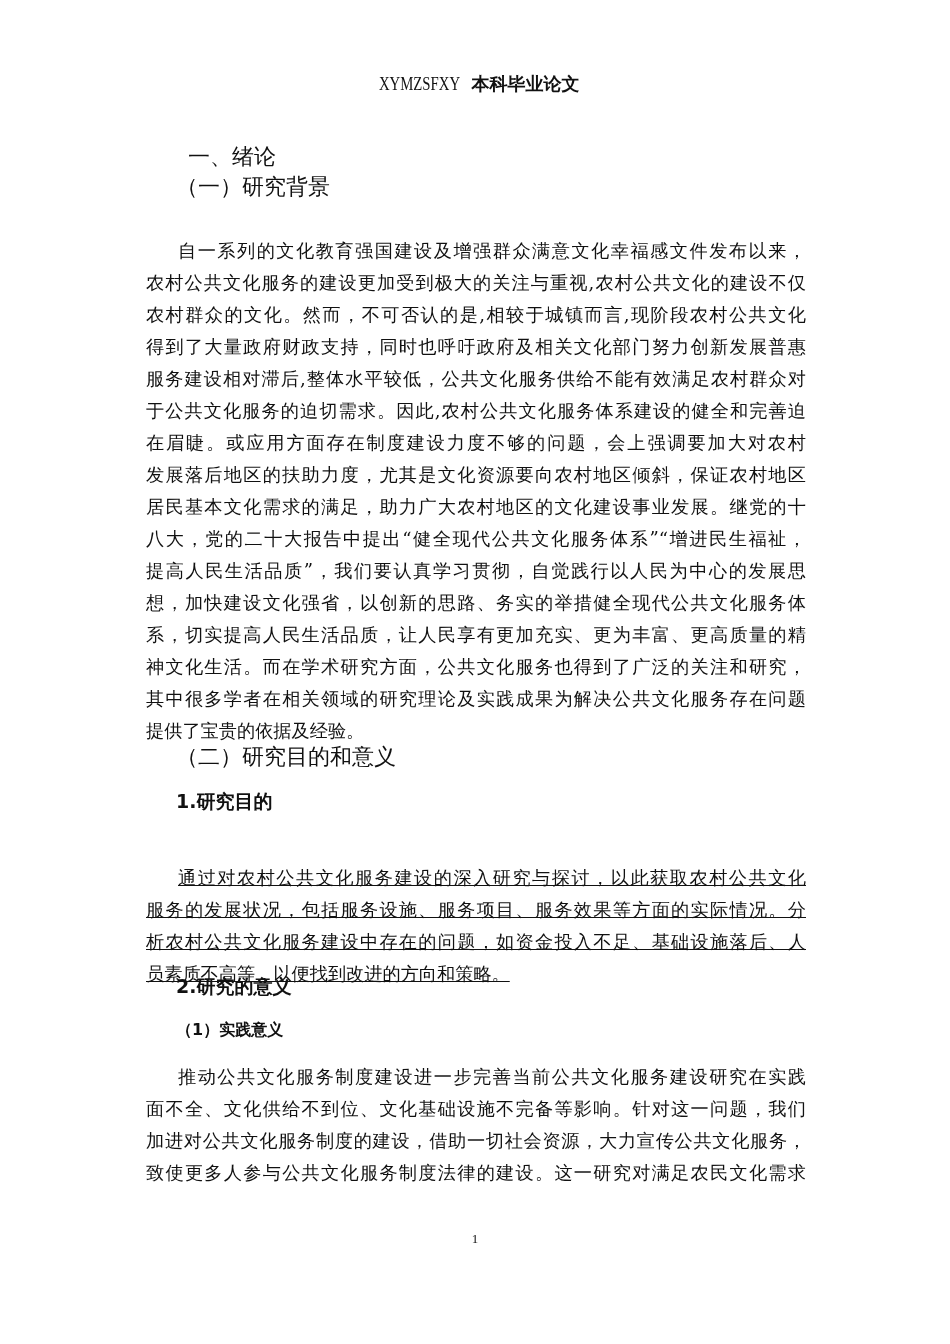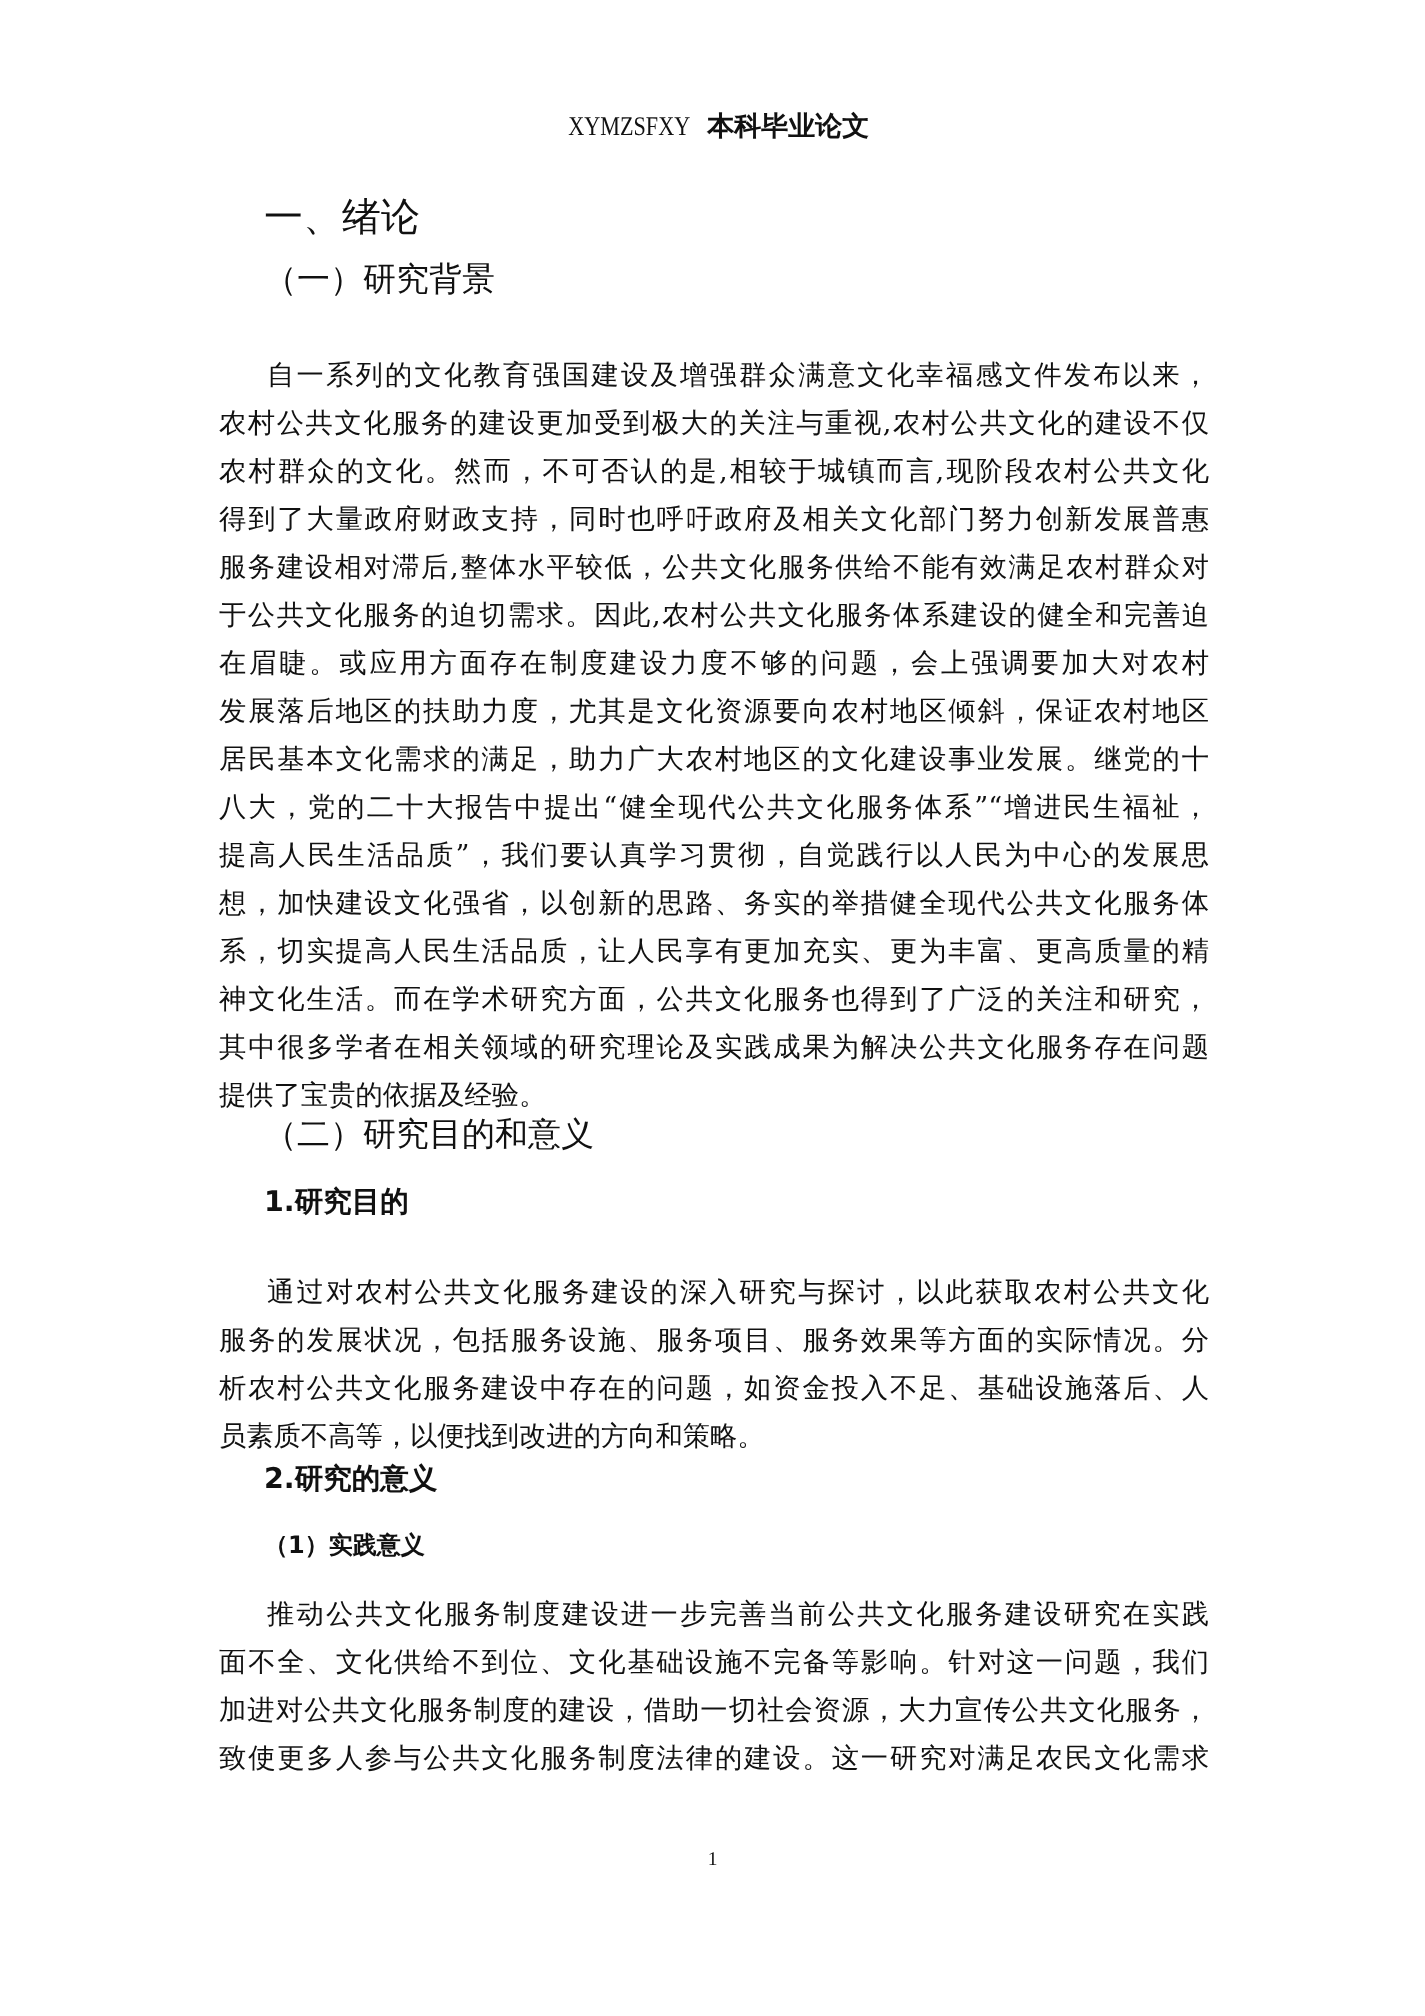--- a/index.html
+++ b/index.html
@@ -39,24 +39,24 @@
       position: absolute;
       left: 146px;
       top: 128px;
       width: 660px;
     }
     .h1 {
       position: absolute;
       left: 30px;
       top: 0px;
       font-family: "DejaVu Sans", sans-serif;
-      font-size: 26px;
+      font-size: 22px;
       line-height: 34px;
       font-weight: normal;
-      margin: 0;
+      margin: 12px;
       white-space: nowrap;
     }
     .h2 {
       position: absolute;
       left: 30px;
       font-family: "DejaVu Sans", sans-serif;
       font-size: 22px;
       line-height: 34px;
       font-weight: normal;
       margin: 0;
@@ -142,21 +142,21 @@
     <span class="line">系，切实提高人民生活品质，让人民享有更加充实、更为丰富、更高质量的精</span>
     <span class="line">神文化生活。而在学术研究方面，公共文化服务也得到了广泛的关注和研究，</span>
     <span class="line">其中很多学者在相关领域的研究理论及实践成果为解决公共文化服务存在问题</span>
     <span class="line last">提供了宝贵的依据及经验。</span>
   </div>
 
   <h2 class="h2" style="top:612px;">（二）研究目的和意义</h2>
 
   <h3 class="h3" style="top:658px;text-align:center;">1.研究目的</h3>
 
-  <div class="para" style="top:702px;">
+  <div class="para" style="top:718px;text-decoration:underline;">
     <span class="line indent">通过对农村公共文化服务建设的深入研究与探讨，以此获取农村公共文化</span>
     <span class="line">服务的发展状况，包括服务设施、服务项目、服务效果等方面的实际情况。分</span>
     <span class="line">析农村公共文化服务建设中存在的问题，如资金投入不足、基础设施落后、人</span>
     <span class="line last">员素质不高等，以便找到改进的方向和策略。</span>
   </div>
 
   <h3 class="h3" style="top:843px;">2.研究的意义</h3>
 
   <h4 class="h4" style="top:889px;">（1）实践意义</h4>
 

